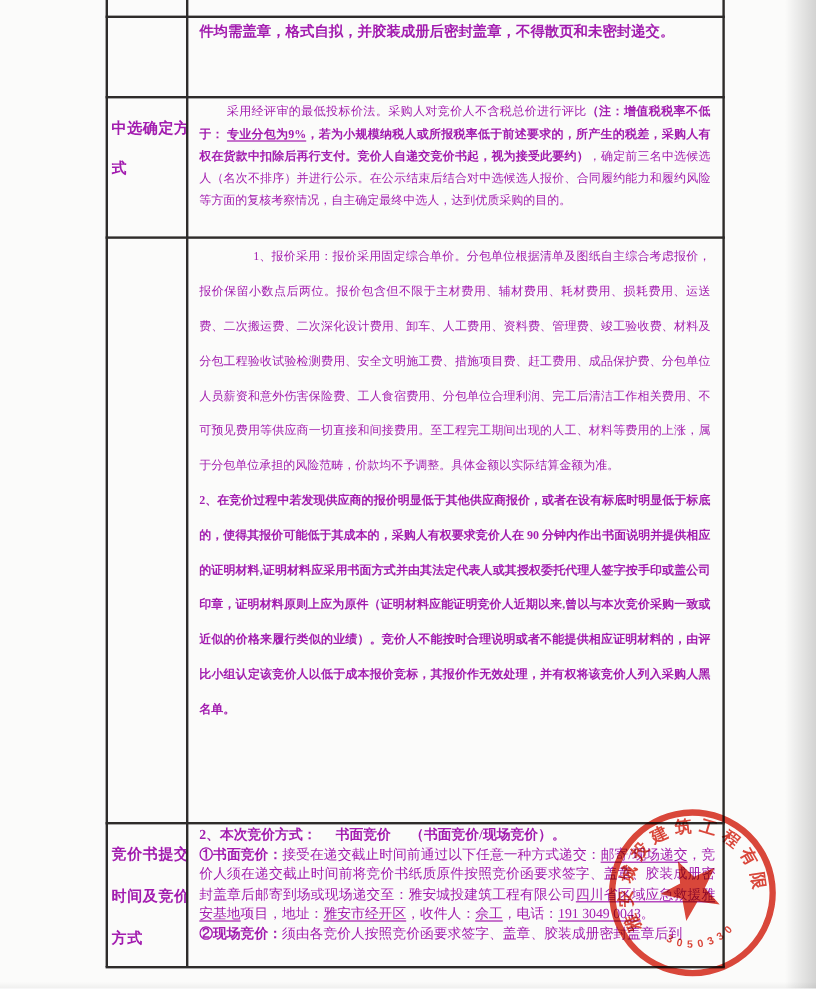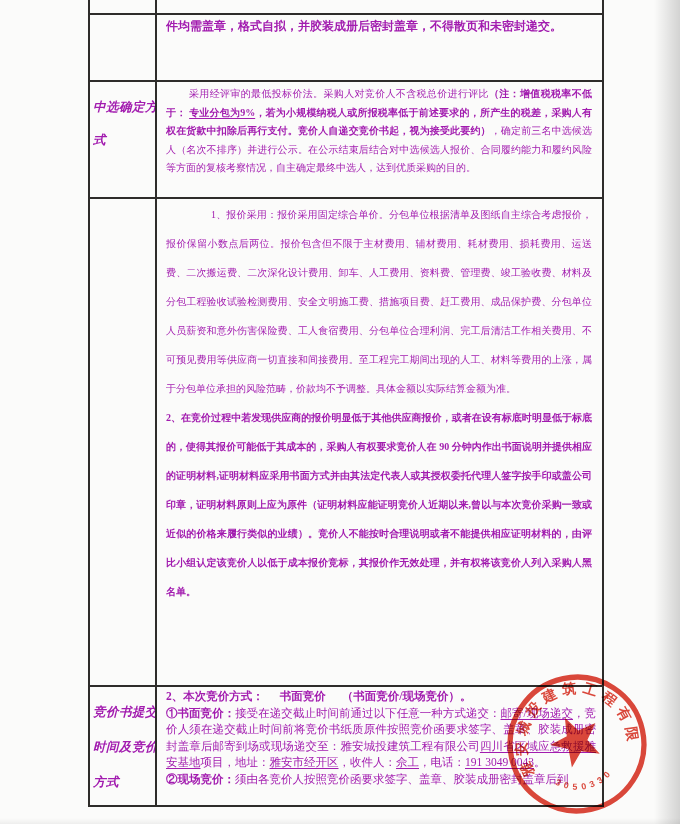--- a/index.html
+++ b/index.html
@@ -18,21 +18,21 @@
   }
   .edge-shade-bottom{
     position:absolute;left:0;bottom:0;width:100%;height:6px;
     background:linear-gradient(to bottom,rgba(0,0,0,0),rgba(0,0,0,0.05));
     pointer-events:none;
   }
   .vline{position:absolute;width:2px;background:#2e2c2a;}
   .hline{position:absolute;height:2px;background:#2e2c2a;}
   .cell{position:absolute;overflow:hidden;text-align:justify;}
   .label-cell{font-weight:bold;font-size:12.5px;letter-spacing:0.5px;text-align:left;}
-  .label-line{display:block;white-space:nowrap;font-style:italic;}
+  .label-line{display:block;white-space:nowrap;}
   .bold{font-weight:bold;}
   .u{text-decoration:underline;text-underline-offset:2px;}
   .u-pad{text-underline-offset:2px;padding:0 16px;}
   
   .row1-content{font-size:12px;line-height:17px;font-weight:bold;}
   .row2-content{font-size:10px;line-height:18.6px;}
   .row2-content p{margin:0;text-indent:23px;}
   .row3-content{font-size:10px;line-height:29px;}
   .row3-content p{margin:0;}
   .row3-content .p1{text-indent:45px;}

